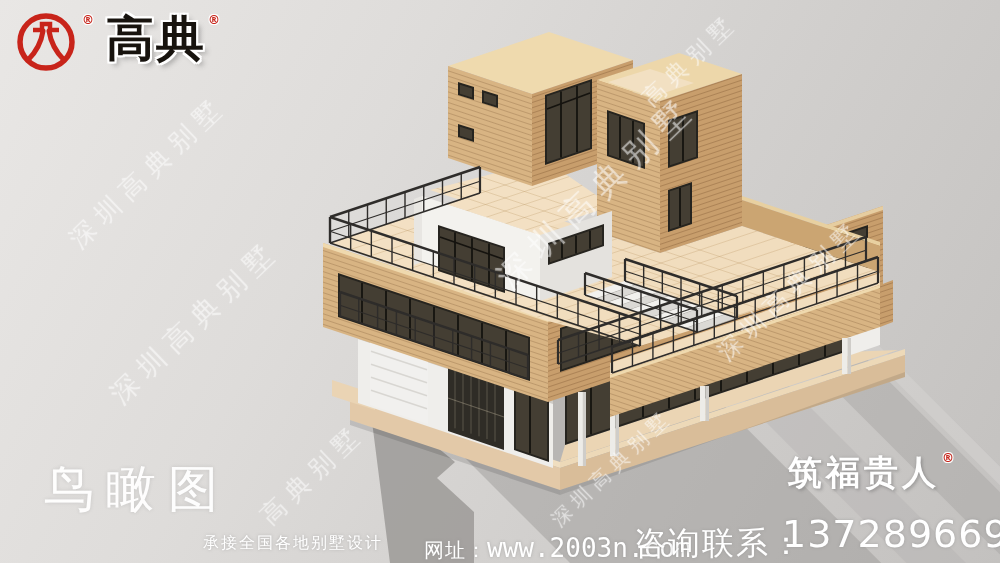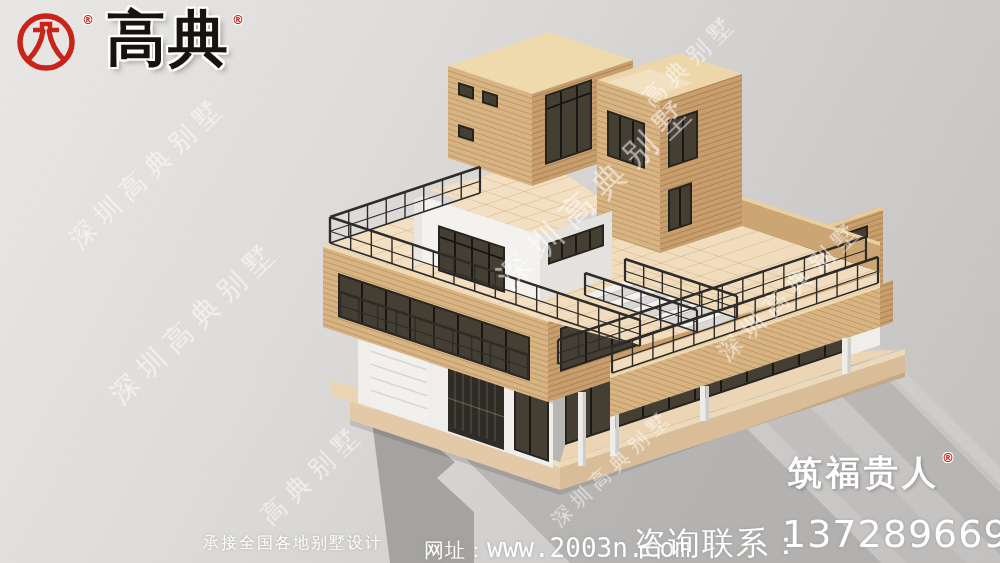--- a/index.html
+++ b/index.html
@@ -13,21 +13,21 @@
   #wmlayer{position:absolute;left:0;top:0;width:100%;height:100%;pointer-events:none;}
   .wm{
     position:absolute;color:rgba(255,255,255,.45);white-space:nowrap;
     transform:translate(-50%,-50%) rotate(-44deg);
     letter-spacing:.32em;font-family:"DejaVu Sans",sans-serif;
     text-shadow:0 0 2px rgba(255,255,255,.25);
   }
   
   #logo{position:absolute;left:14px;top:8px;display:flex;align-items:flex-start;}
   #logo .brandtext{
-    font-family:"DejaVu Serif",serif;font-weight:900;font-size:60px;line-height:60px;
+    font-family:"DejaVu Serif",serif;font-weight:900;font-size:48px;line-height:60px;
     color:#17130e;letter-spacing:2px;
     text-shadow:-2px -2px 0 #fff,2px -2px 0 #fff,-2px 2px 0 #fff,2px 2px 0 #fff,
                 -2px 0 0 #fff,2px 0 0 #fff,0 -2px 0 #fff,0 2px 0 #fff,4px 4px 5px rgba(90,90,90,.45);
   }
   .regmark{font-size:12px;color:#c8241a;font-weight:700;line-height:12px;margin:6px 2px 0 2px;
     text-shadow:-1px -1px 0 #fff,1px 1px 0 #fff,1px -1px 0 #fff,-1px 1px 0 #fff;}
   
   #viewlabel{
     position:absolute;left:44px;top:456px;color:#fff;font-size:50px;letter-spacing:12px;
     font-family:"DejaVu Sans",sans-serif;font-weight:400;opacity:.97;
@@ -464,20 +464,21 @@
       <circle cx="32" cy="34" r="26" fill="none" stroke="#C8241A" stroke-width="5.5"></circle>
       <path d="M19,22 H28 V16 H36 V22 H45" fill="none" stroke="#C8241A" stroke-width="4.5"></path>
       <path d="M29,23 C27,36 22,44 14,52" fill="none" stroke="#C8241A" stroke-width="5" stroke-linecap="round"></path>
       <path d="M35,23 C37,36 42,44 50,52" fill="none" stroke="#C8241A" stroke-width="5" stroke-linecap="round"></path>
     </svg>
     <span class="regmark">®</span>
     <span class="brandtext" style="margin-left:10px;">高典</span>
     <span class="regmark">®</span>
   </div>
 
+  <div id="viewlabel">鸟瞰图</div>
 
 
   <div id="brand2">
     <span class="b2name">筑福贵人</span>
     <span class="regmark">®</span>
   </div>
 
   <div id="f-service" class="ftxt">承接全国各地别墅设计</div>
   <div id="f-web" class="ftxt">
     <span>网址：</span><span class="url">www.2003n.com</span>

